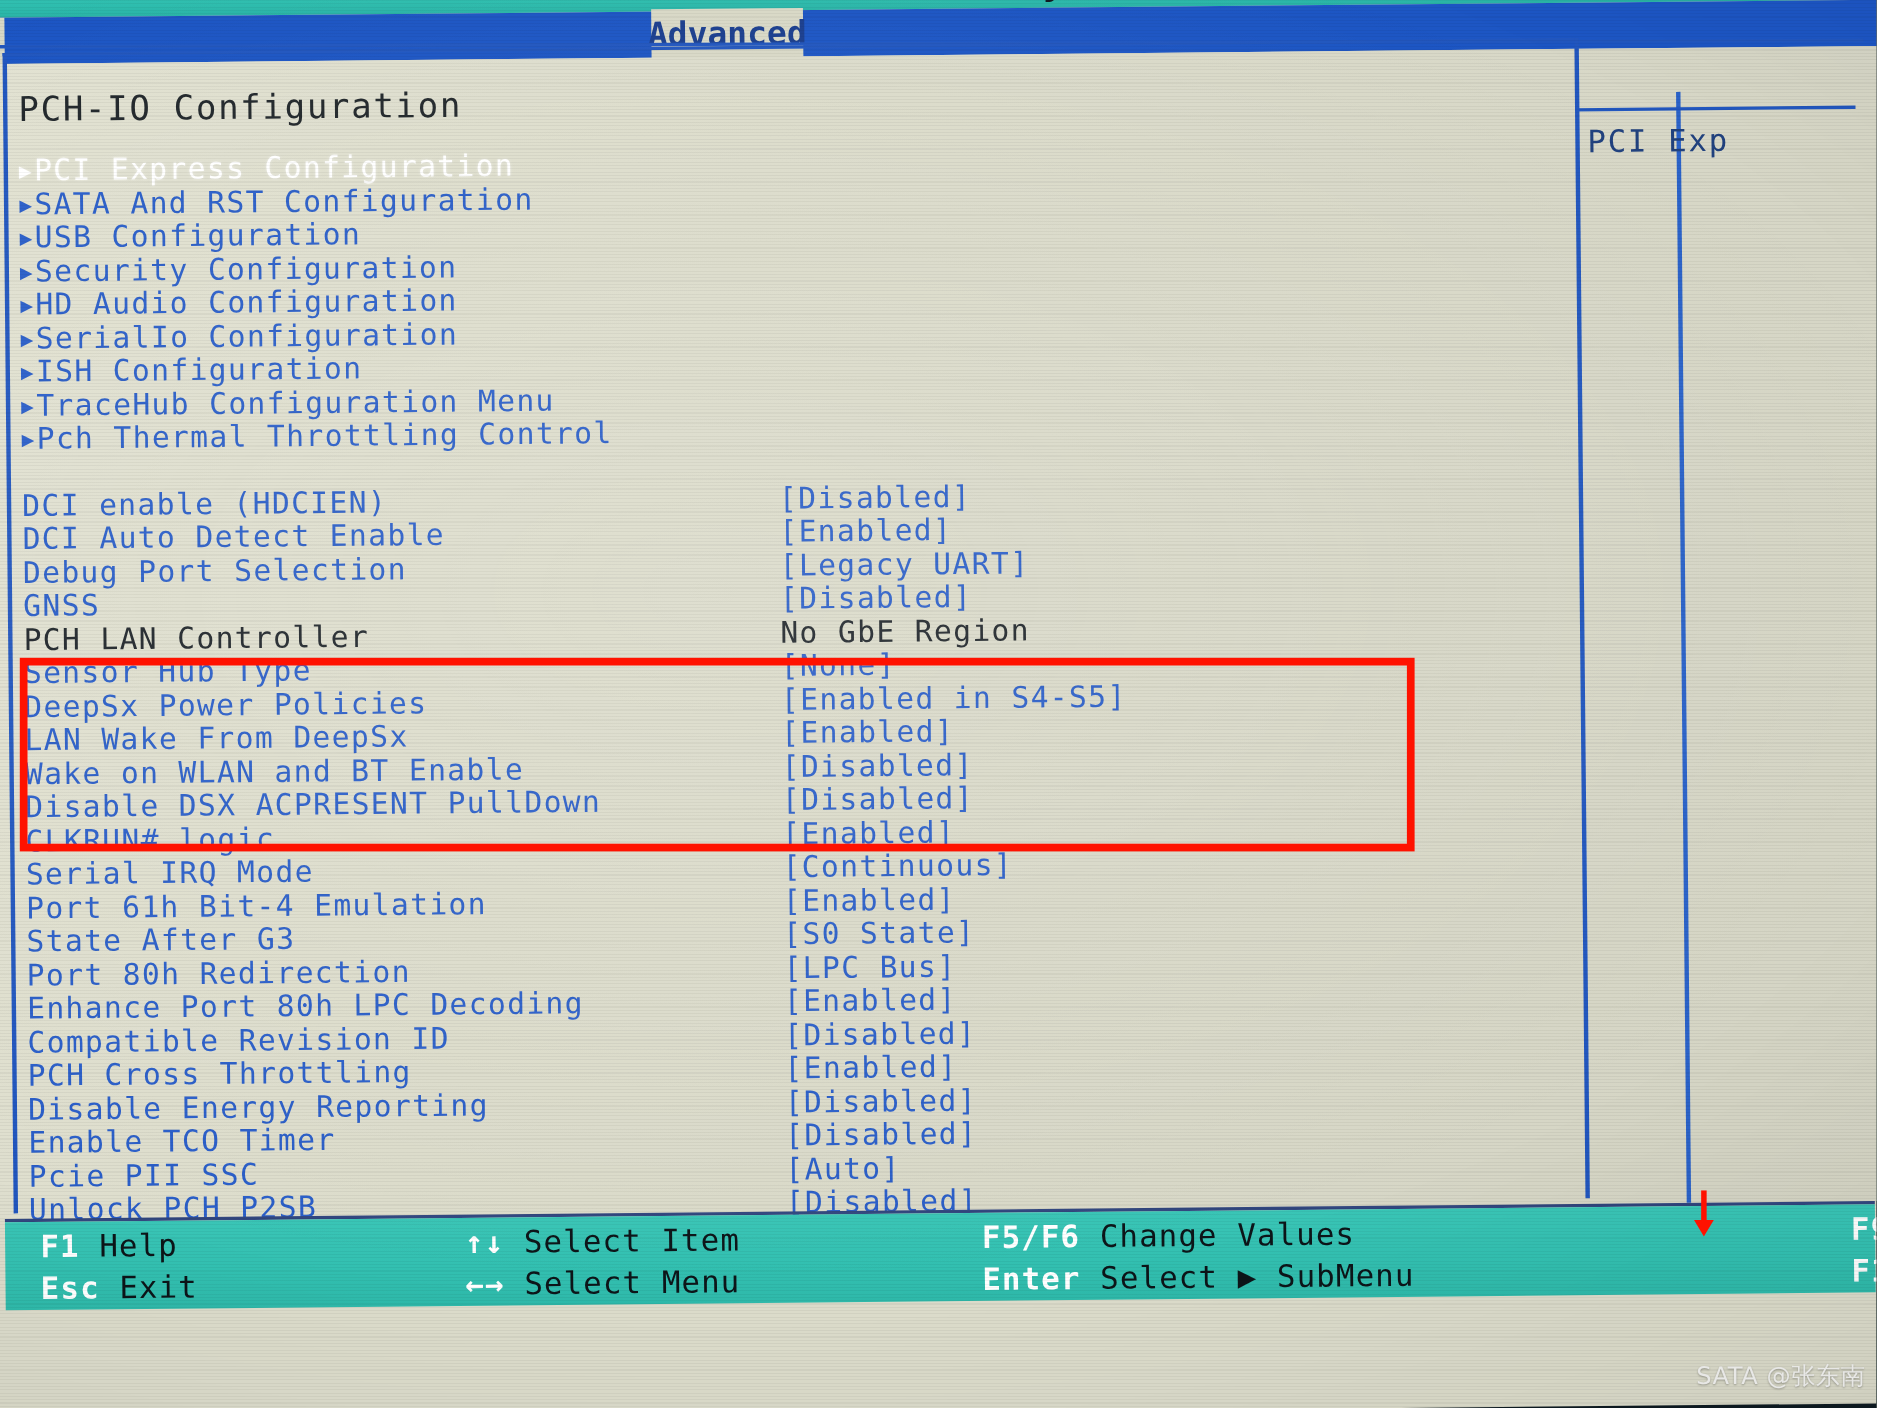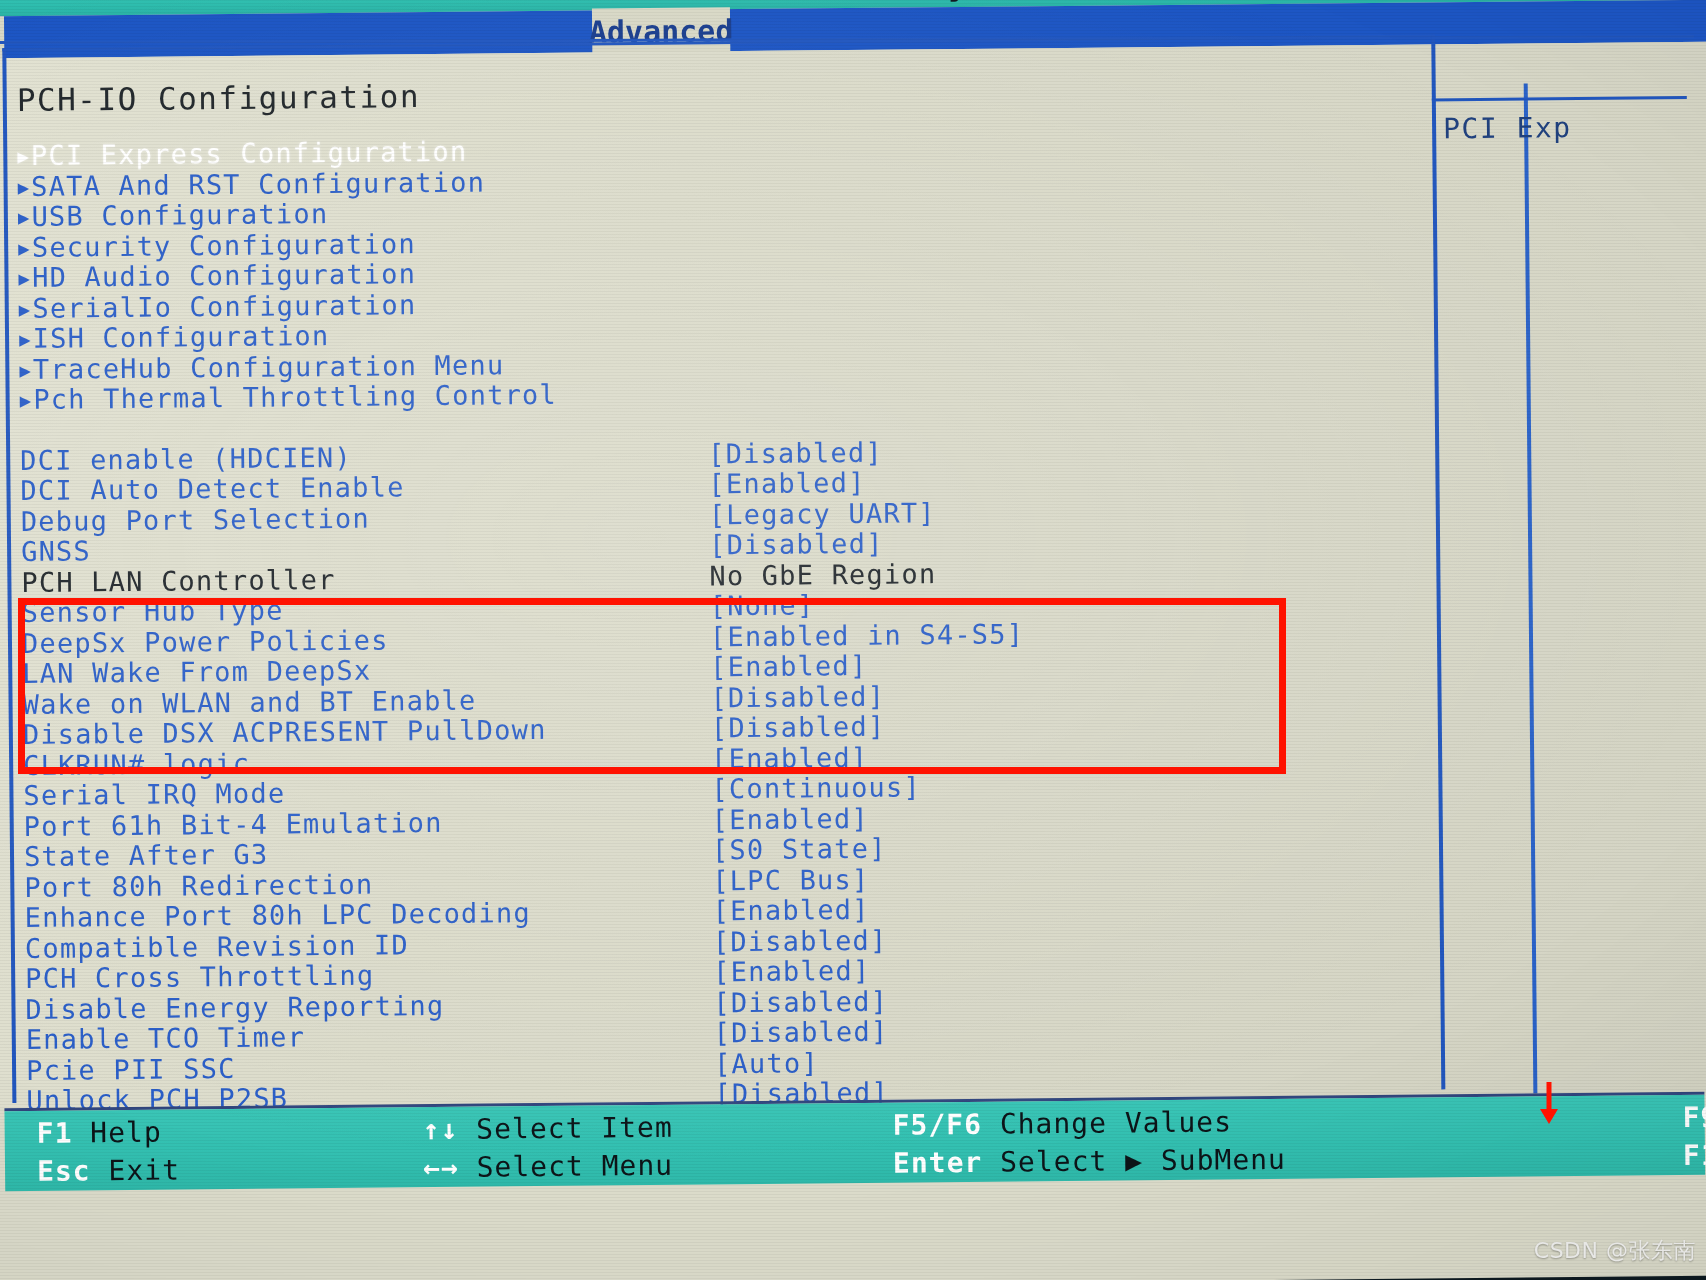--- a/index.html
+++ b/index.html
@@ -437,14 +437,14 @@
     <svg width="26" height="44" viewBox="0 0 26 44" aria-hidden="true">
       <line x1="13" y1="0" x2="13" y2="30" stroke="#ff1200" stroke-width="5"></line>
       <polygon points="13,42 4,27 22,27" fill="#ff1200"></polygon>
     </svg>
   </div>
 
   <div class="blurlayer"></div>
   <div class="scanlines"></div>
   <div class="vignette"></div>
 
-  <div class="watermark">CSDN @张东南</div>
+  <div class="watermark">SATA @张东南</div>
 </div>
 
 </body></html>

